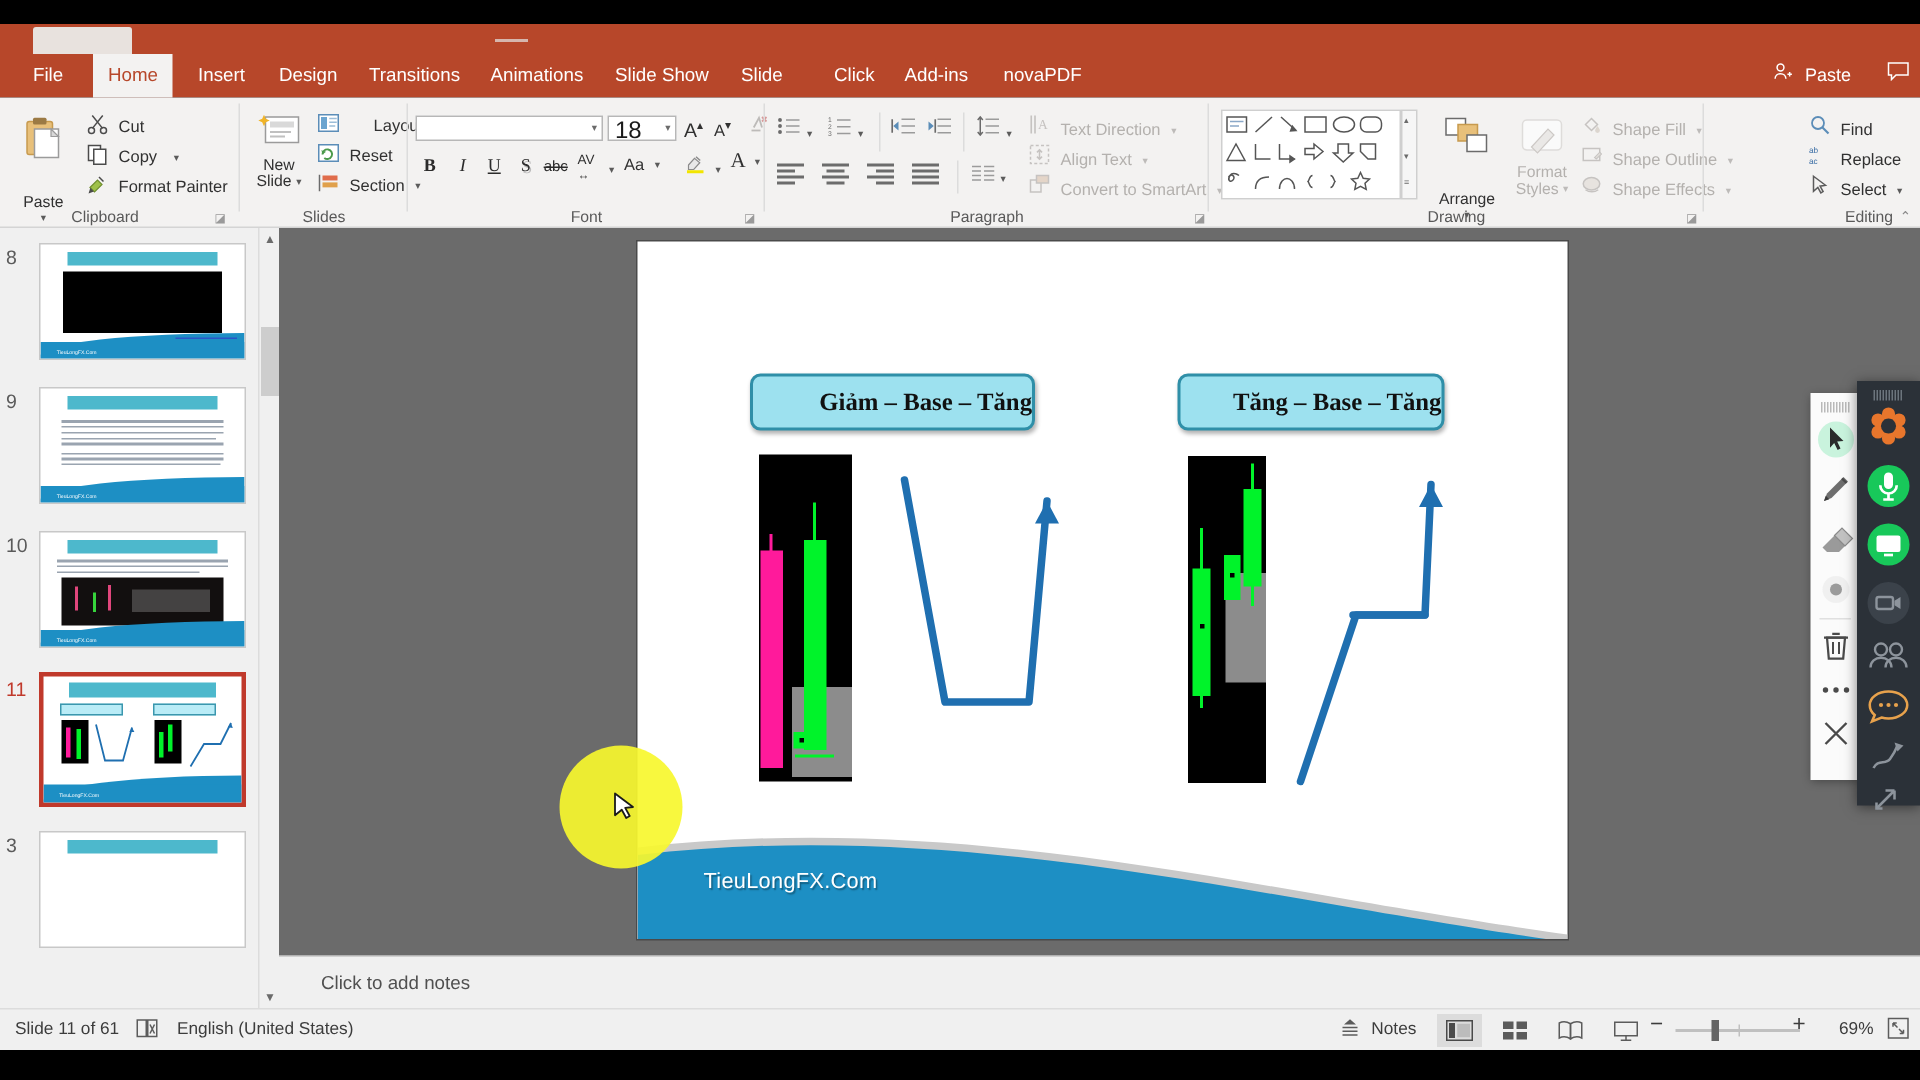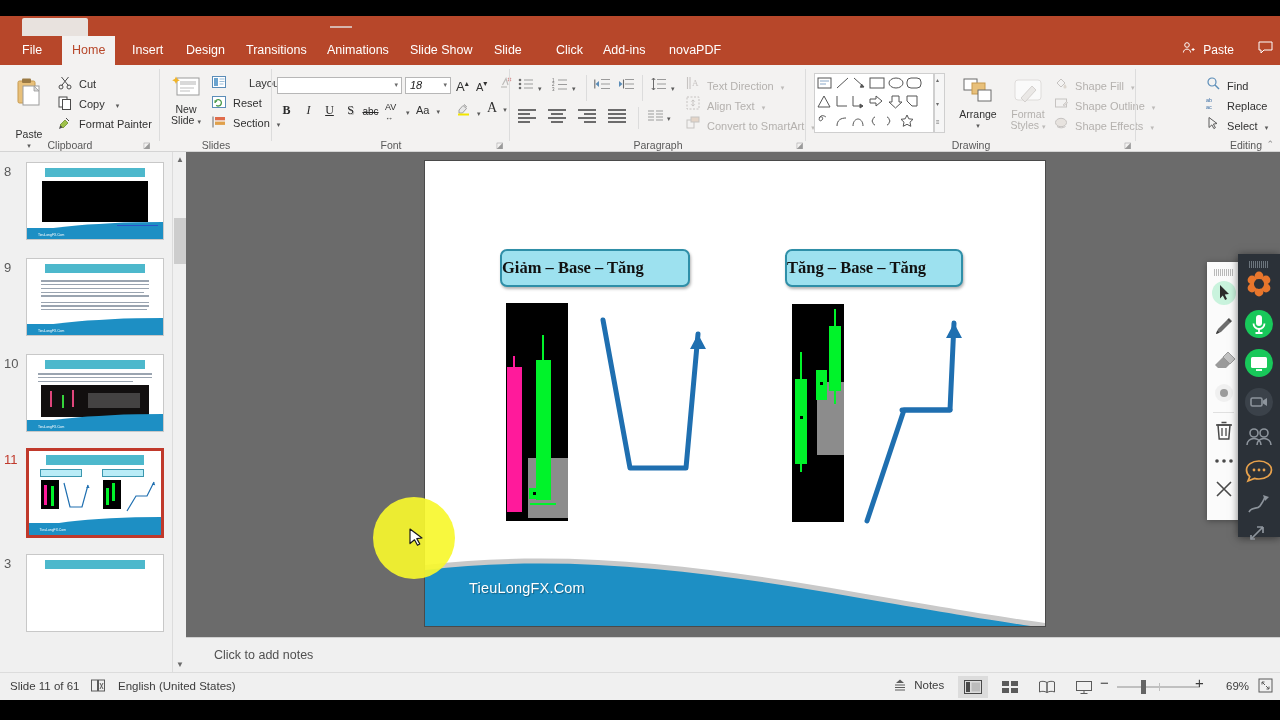--- a/index.html
+++ b/index.html
@@ -35,21 +35,21 @@
   .btn-lg { position:absolute; text-align:center; font-size:10.5px; color:#313131; line-height:11px; cursor:default;}
   .btn-sm { position:absolute; font-size:11px; color:#313131; white-space:nowrap; cursor:default; line-height:15px;}
   .btn-sm.dis, .btn-lg.dis { color:#b4b1ae; }
   .caret { font-size:7px; color:#5b5b5b; vertical-align:middle; }
   .caret.dis { color:#bdbbb9; }
 
   .ico { display:inline-block; vertical-align:middle; }
 
   
   .inputbox { position:absolute; background:#fff; border:1px solid #b7b7b7; height:17px; }
-  .inputbox .val { position:absolute; left:4px; top:1px; font-size:11px; color:#1a1a1a;font-style:italic;}
+  .inputbox .val { position:absolute; left:4px; top:1px; font-size:16px; color:#1a1a1a;}
   .inputbox .dd { position:absolute; right:3px; top:3px; font-size:7px; color:#6b6b6b;}
 
   .fmt { position:absolute; width:17px; height:17px; text-align:center; line-height:17px; font-size:12px; color:#2b2b2b; }
   .align { position:absolute; width:18px; height:16px; }
   .align i { display:block; height:2px; background:#6c6c6c; margin-bottom:2px; }
 
   
   .shapegal { position:absolute; background:#fff; border:1px solid #cfcfcf; }
   .shapegal svg { display:block; }
 
@@ -71,21 +71,21 @@
 
   .s-title { position:absolute; left:80px; top:15px; width:453px; height:39px;
              background:linear-gradient(180deg,#4cb9cf 0%,#3aadc4 50%,#2fa2ba 100%);
              border:1px solid #2b8ea3; box-shadow: 2px 3px 4px rgba(0,0,0,.35);
              color:#111; font-family:"Liberation Serif", serif; font-weight:bold; font-size:17.5px;
              text-align:center; line-height:39px; }
 
   .s-sub { position:absolute; height:38px; background:#9de1ef; border:2px solid #2f8fa8; border-radius:7px;
            box-shadow:1px 2px 3px rgba(0,0,0,.3);
            font-family:"Liberation Serif", serif; font-weight:bold; font-size:16.5px; color:#111;
-           text-align:left; line-height:34px; }
+           text-align:right; line-height:34px; }
 
   .chartbox { position:absolute; background:#000; }
 
   .s-footwave { position:absolute; left:0; bottom:0; width:100%; height:75px; }
   .s-site { position:absolute; left:44px; bottom:30px; color:#fff; font-size:14.5px;
             font-family:"Liberation Sans", sans-serif; letter-spacing:.2px;
             text-shadow: 1px 1px 1px rgba(0,0,0,.35);}
 
   
   .notespane { position:absolute; left:186px; top:637px; width:1094px; height:35px; background:#f0f0f0; border-top:1px solid #d0d0d0;text-align:center;}
@@ -470,21 +470,21 @@
       </div>
 
       <div class="btn-lg" style="left:148px; top:12px; width:48px;">
         <span class="ico">
           <svg width="32" height="28" viewBox="0 0 32 28">
             <rect x="2" y="2" width="13" height="11" fill="#fff" stroke="#6b6b6b" stroke-width="1"></rect>
             <rect x="10" y="6" width="13" height="11" fill="#e8c07a" stroke="#c79a4e" stroke-width="1"></rect>
             <rect x="16" y="13" width="13" height="11" fill="#fff" stroke="#6b6b6b" stroke-width="1"></rect>
           </svg>
         </span>
-        <div style="margin-top:2px;"><span>Arrange</span></div>
+        <div style="margin-top:20px;"><span>Arrange</span></div>
         <div style="margin-top:-1px;"><span class="caret">▾</span></div>
       </div>
 
       <div class="btn-lg dis" style="left:200px; top:12px; width:44px;">
         <span class="ico">
           <svg width="32" height="28" viewBox="0 0 32 28">
             <path d="M6 3h20a3 3 0 0 1 3 3v14a3 3 0 0 1-3 3H6a3 3 0 0 1-3-3V6a3 3 0 0 1 3-3z" fill="#fafafa" stroke="#dedcda" stroke-width="1"></path>
             <path d="M9 21l11-12 4 4-11 12z" fill="#eae8e6" stroke="#cdc9c6" stroke-width=".8"></path>
           </svg>
         </span>

